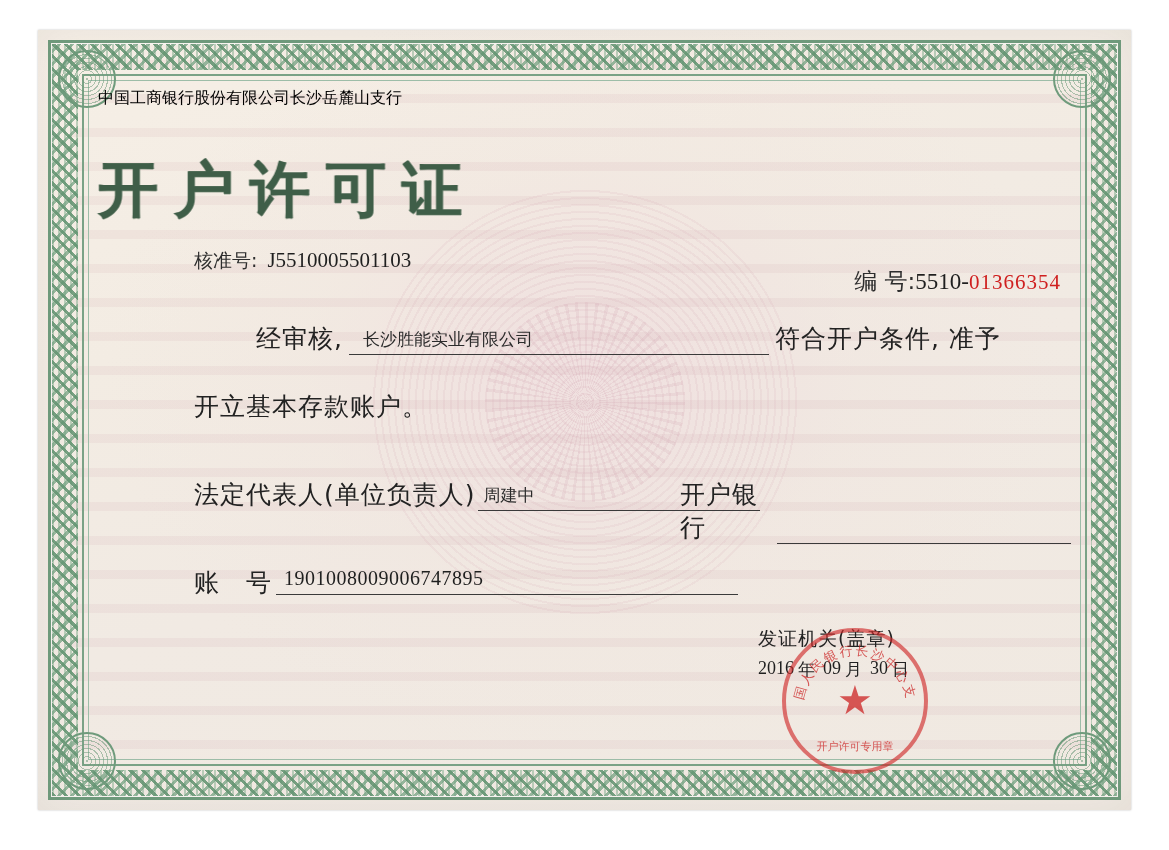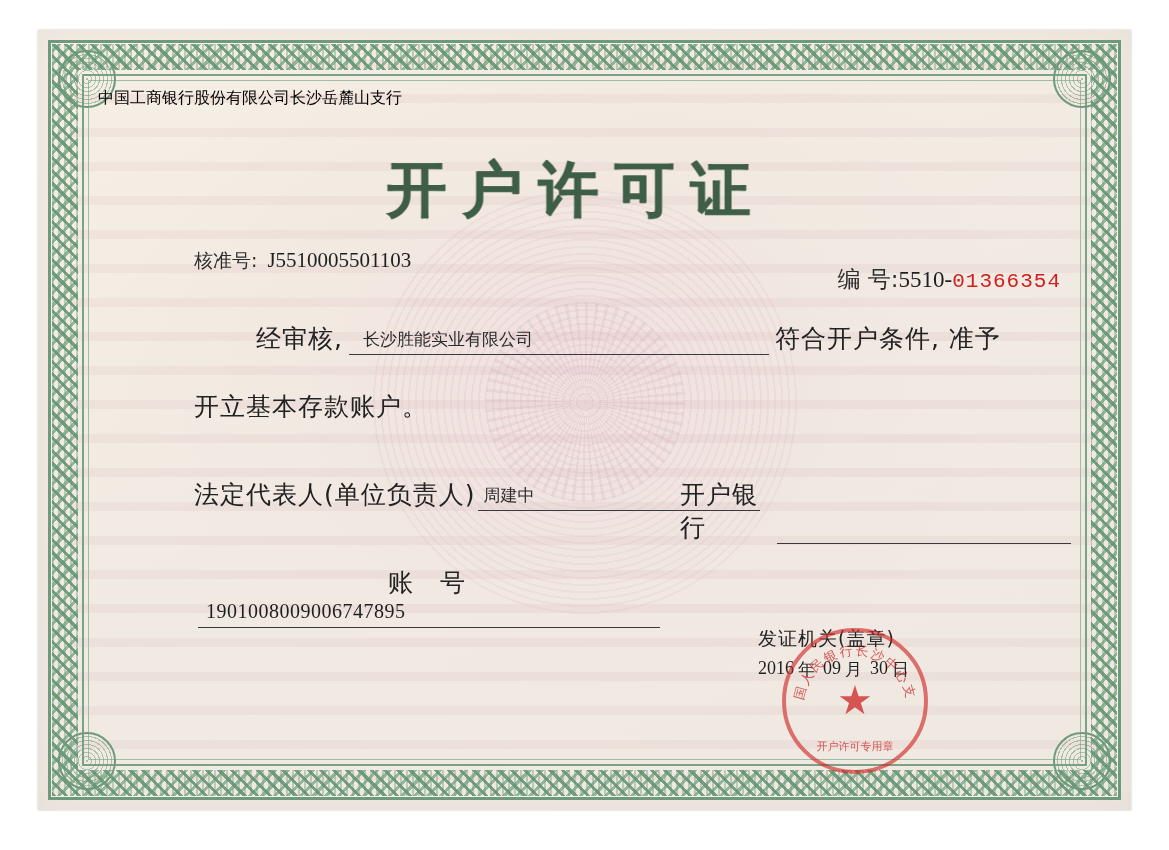--- a/index.html
+++ b/index.html
@@ -140,21 +140,21 @@
   
   .content {
     position: absolute;
     left: 60px; top: 58px; right: 60px; bottom: 58px;
   }
 
   .title {
     position: absolute;
     left: 0; right: 16px;
     top: 62px;
-    text-align: center;
+    text-align: left;
     font-family: "DejaVu Sans", "Liberation Sans", sans-serif;
     font-weight: bold;
     font-size: 60px;
     letter-spacing: 16px;
     color: #3f5e48;
     text-shadow:
        1px 0 0 rgba(63,94,72,0.55),
       -1px 0 0 rgba(63,94,72,0.35),
        0 1px 0 rgba(63,94,72,0.35);
     white-space: nowrap;
@@ -176,21 +176,21 @@
 
   
   .approval { left: 96px; top: 160px; display: flex; align-items: baseline; gap: 10px; }
   .approval .val { font-family: "Liberation Serif", serif; font-size: 21px; color: #1f1f1f; }
 
   
   .serial { right: 10px; top: 158px; display: flex; align-items: baseline; }
   .serial .lbl { font-size: 23px; }
   .serial .prefix { font-family: "Liberation Serif", serif; font-size: 23px; color: #1f1f1f; }
   .serial .red {
-    font-family: Liberation Mono, monospace;
+    font-family: Liberation Serif, serif;
     font-size: 21px;
     color: #cf2020;
     letter-spacing: 1px;
     margin-top: 24px;
   }
 
   
   .para1 { left: 158px; top: 234px; display: flex; align-items: flex-end; }
   .para1 .fill {
     display: inline-block;
@@ -232,21 +232,21 @@
   .bank .fill {
     display: inline-block;
     width: 322px;
     border-bottom: 1.5px solid #3a3a3a;
     height: 26px;
     position: relative;
     margin-left: 2px;
   }
 
   
-  .account { left: 96px; top: 478px; display: flex; align-items: center; flex-direction: column; }
+  .account { left: 96px; top: 478px; display: flex; align-items: flex-start; }
   .account .fill {
     display: inline-block;
     width: 462px;
     border-bottom: 1.5px solid #3a3a3a;
     height: 28px;
     position: relative;
     margin-left: 4px;
   }
   .account .fill .inner {
     position: absolute; left: 8px; bottom: 4px;

